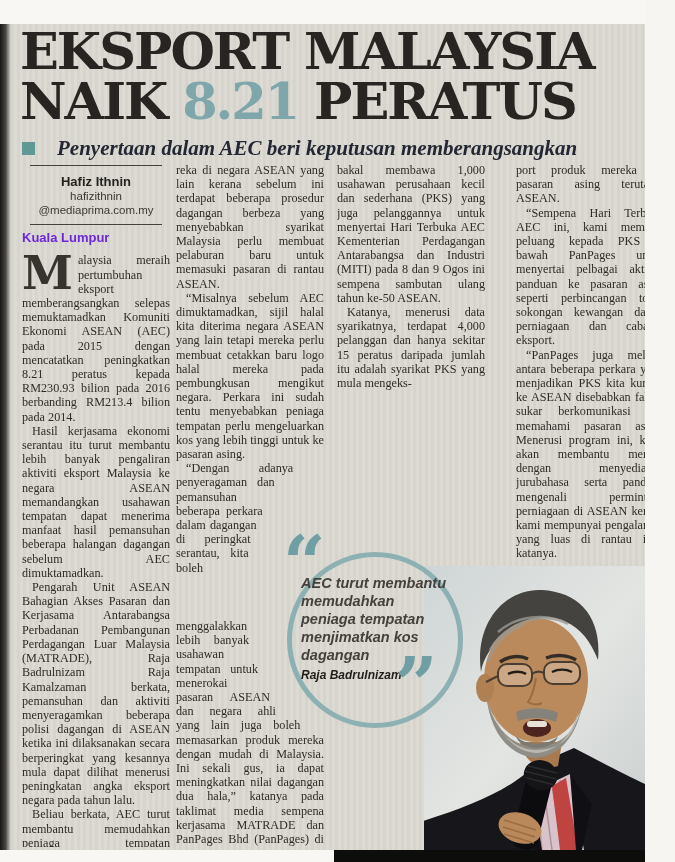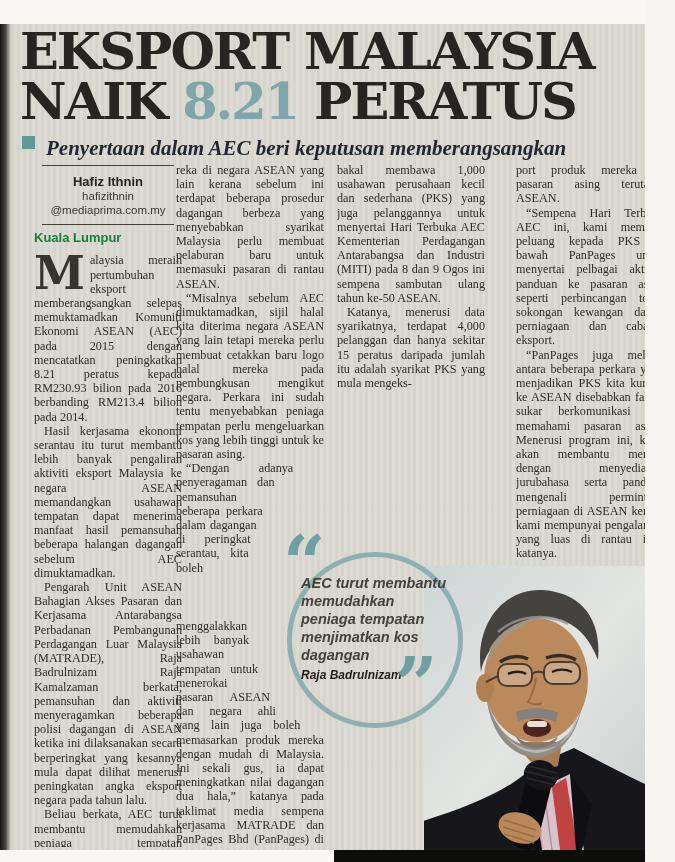--- a/index.html
+++ b/index.html
@@ -12,43 +12,43 @@
   .page-edge-line{position:absolute;left:658px;top:24px;width:1px;height:826px;background:#b4b2aa;}
   .scan-left{position:absolute;left:0;top:24px;width:11px;height:826px;
         background:linear-gradient(90deg,#161614 0%,#4e4b45 55%,rgba(80,77,70,0) 100%);}
   .scan-bottom{position:absolute;left:334px;top:850px;width:326px;height:12px;background:#0d0d0c;}
 
   
   .headline{position:absolute;left:20px;top:26px;width:640px;
         font-family:"DejaVu Serif",serif;font-weight:bold;
         font-size:51px;line-height:50px;letter-spacing:-2px;color:var(--headline-ink,#272421);}
   .headline .accent{color:var(--accent-light,#7fa6ab);}
-  .subhead-row{position:absolute;left:22px;top:136px;width:630px;display:flex;align-items:flex-start;gap:11px;}
+  .subhead-row{position:absolute;left:22px;top:136px;width:630px;display:flex;align-items:center;gap:22px;}
   .subhead-square{width:13px;height:13px;background:var(--accent,#5f9894);flex:0 0 auto;}
   .subhead{font-family:"Liberation Serif",serif;font-weight:bold;font-style:italic;
         font-size:21px;color:#232733;letter-spacing:0;}
 
   
   .col{position:absolute;top:163px;width:148px;height:684px;overflow:hidden;
        font-size:12.2px;line-height:14.2px;color:var(--ink,#2f2c27);text-align:justify;z-index:2;}
   .col p{margin:0;}
   .col p.ind{text-indent:10px;}
-  .col1{left:34px;}
+  .col1{left:22px;}
   .col2{left:176px;}
   .col3{left:337px;height:450px;}
   .col4{left:516px;height:440px;}
 
   
   .byline{padding:6px 0 7px 0;margin:2px 8px 4px 8px;text-align:center;
         border-top:1px solid var(--rule,#45423c);border-bottom:1px solid var(--rule,#45423c);
         font-family:"Liberation Sans",sans-serif;}
   .byline .author{font-weight:bold;font-size:13px;color:#26231f;display:block;margin-top:3px;}
   .byline .handle,.byline .email{font-size:11.5px;color:#3c3934;display:block;line-height:14px;}
   .dateline{font-family:"Liberation Sans",sans-serif;font-weight:bold;font-size:13px;
-        color:#15803d;margin:6px 0 8px 0;}
+        color:#6d28d9;margin:6px 0 8px 0;}
 
   .dropcap{float:left;font-family:"DejaVu Serif",serif;font-weight:bold;
         font-size:46px;line-height:37px;padding:2px 5px 0 0;color:#37332e;}
 
   
   .circle-spacer{float:right;width:78px;height:168px;margin:96px -4px 4px 6px;
         shape-outside:polygon(100% 0,42% 8%,8% 32%,0 50%,8% 68%,42% 92%,100% 100%);}
 
   
   .pullquote{position:absolute;left:287px;top:552px;width:176px;height:176px;z-index:3;}

